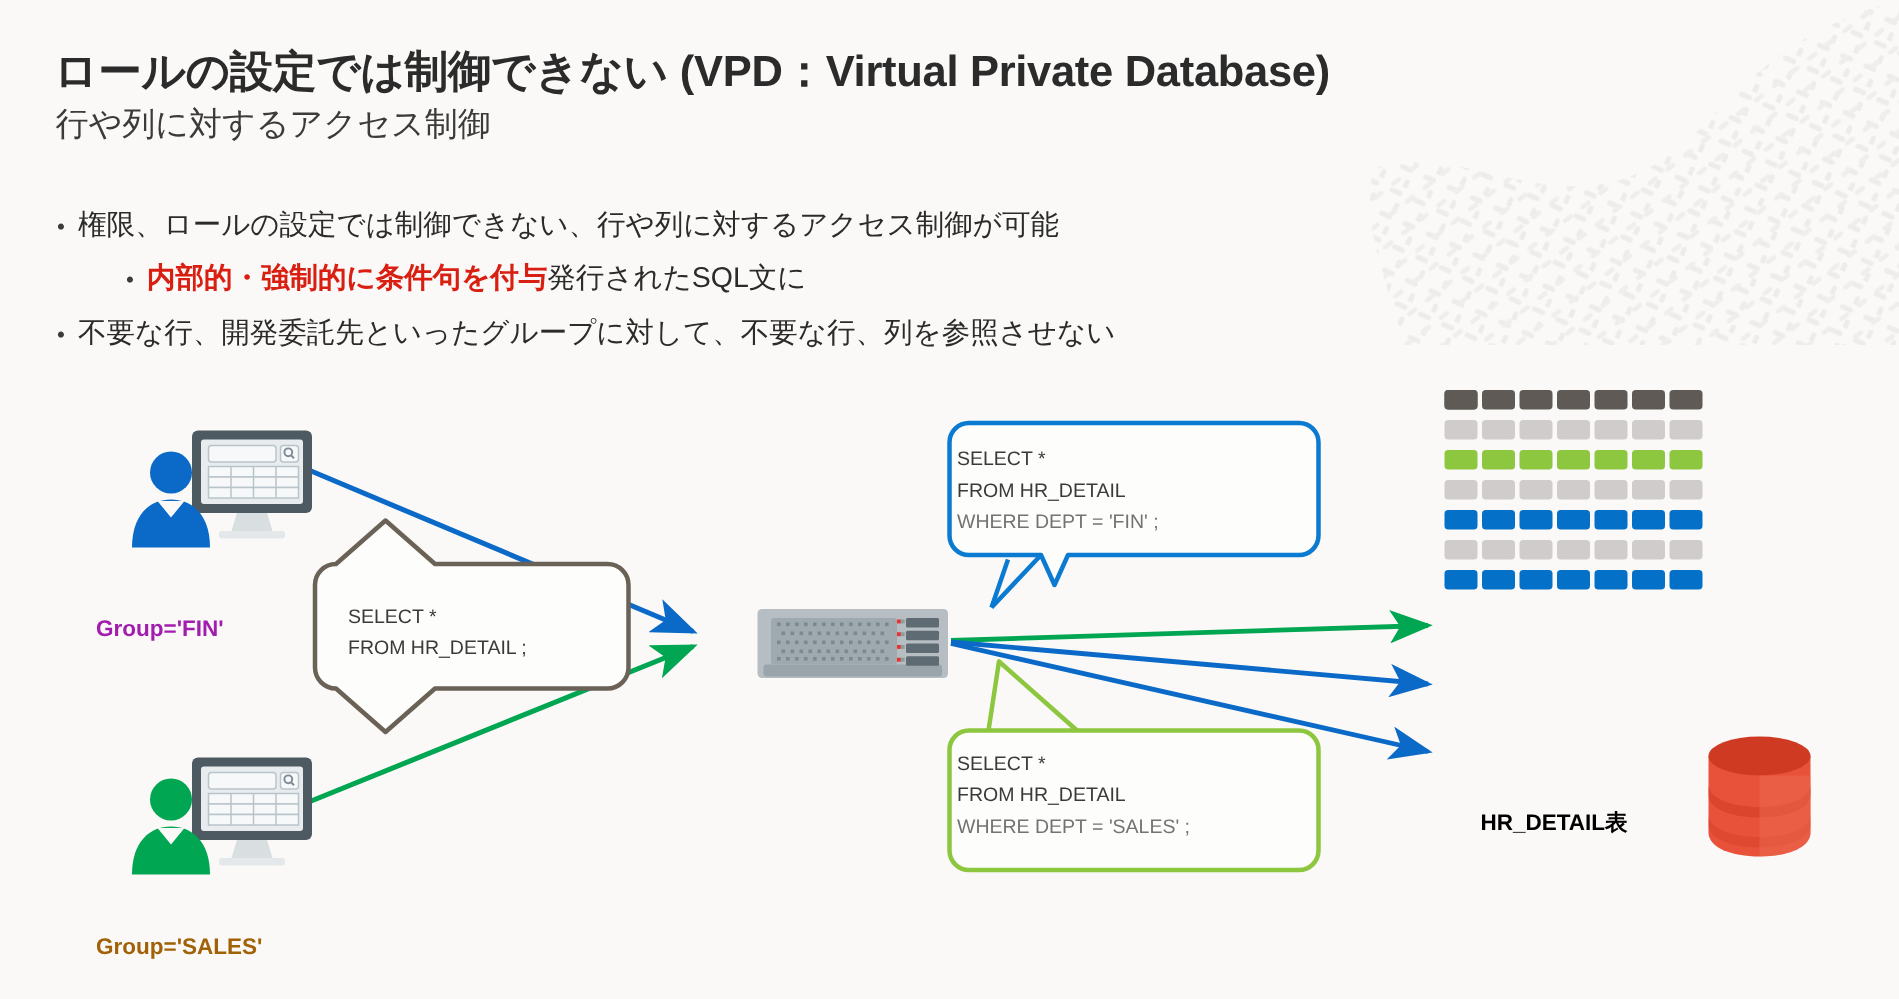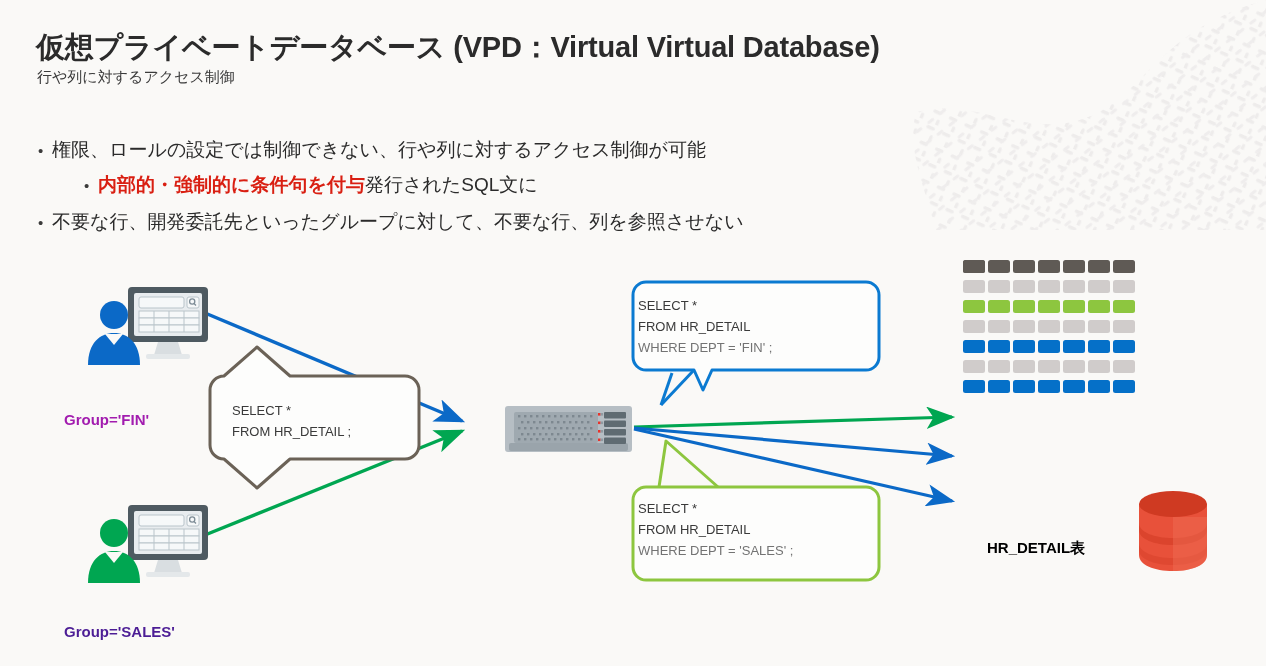--- a/index.html
+++ b/index.html
@@ -19,21 +19,21 @@
   }
 
   
   .title{
     position:absolute;left:36px;top:28px;
     font-size:29px;font-weight:bold;color:#2b2b2b;
     letter-spacing:-.2px;white-space:nowrap;
   }
   .subtitle{
     position:absolute;left:37px;top:68px;
-    font-size:15px;color:#3b3b3b;white-space:nowrap;
+    font-size:22px;color:#3b3b3b;white-space:nowrap;
   }
 
   
   .bullet{position:absolute;display:flex;align-items:baseline;white-space:nowrap;}
   .bullet .dot{
     display:inline-block;width:14px;color:#3b3b3b;
     font-size:15px;line-height:1;flex:0 0 auto;
   }
   .b-l1{left:38px;font-size:19px;color:#2b2b2b;}
   .b-l2{left:84px;font-size:19px;color:#2b2b2b;}
@@ -56,21 +56,21 @@
 
   .gray-callout-text{left:232px;top:145px;}
   .top-callout-text{left:638px;top:40px;}
   .bot-callout-text{left:638px;top:243px;}
 
   
   .group-label{
     position:absolute;font-size:15px;font-weight:bold;white-space:nowrap;
   }
   .g-fin{left:64px;top:156px;color:#a21caf;}
-  .g-sales{left:64px;top:368px;color:#4c1d95;}
+  .g-sales{left:64px;top:368px;color:#a16207;}
 
   
   .tbl-label{
     position:absolute;left:987px;top:284px;
     font-size:15px;font-weight:bold;color:#000000;white-space:nowrap;
   }
 </style>
 </head>
 <body style="background: rgb(250, 249, 247);">
 
@@ -88,21 +88,21 @@
       <clipPath id="blobclip">
         <path d="M360,0 L360,230 L30,230 C20,190 0,150 10,112 C70,96 120,140 180,118 C240,96 250,30 360,0 Z"></path>
       </clipPath>
     </defs>
     <g clip-path="url(#blobclip)">
       <rect x="0" y="0" width="360" height="230" fill="url(#dash)"></rect>
       <rect x="0" y="0" width="360" height="230" fill="url(#dash2)"></rect>
     </g>
   </svg>
 
-  <div class="title">仮想プライベートデータベース (VPD：Virtual Virtual Database)</div>
+  <div class="title">ロールの設定では制御できない (VPD：Virtual Private Database)</div>
   <div class="subtitle">行や列に対するアクセス制御</div>
 
   <div class="bullet b-l1 b1">
     <span class="dot">•</span>
     <span class="b-txt">権限、ロールの設定では制御できない、行や列に対するアクセス制御が可能</span>
   </div>
 
   <div class="bullet b-l2 b2">
     <span class="dot">•</span>
     <span class="b-txt b-red">内部的・強制的に条件句を付与</span>

